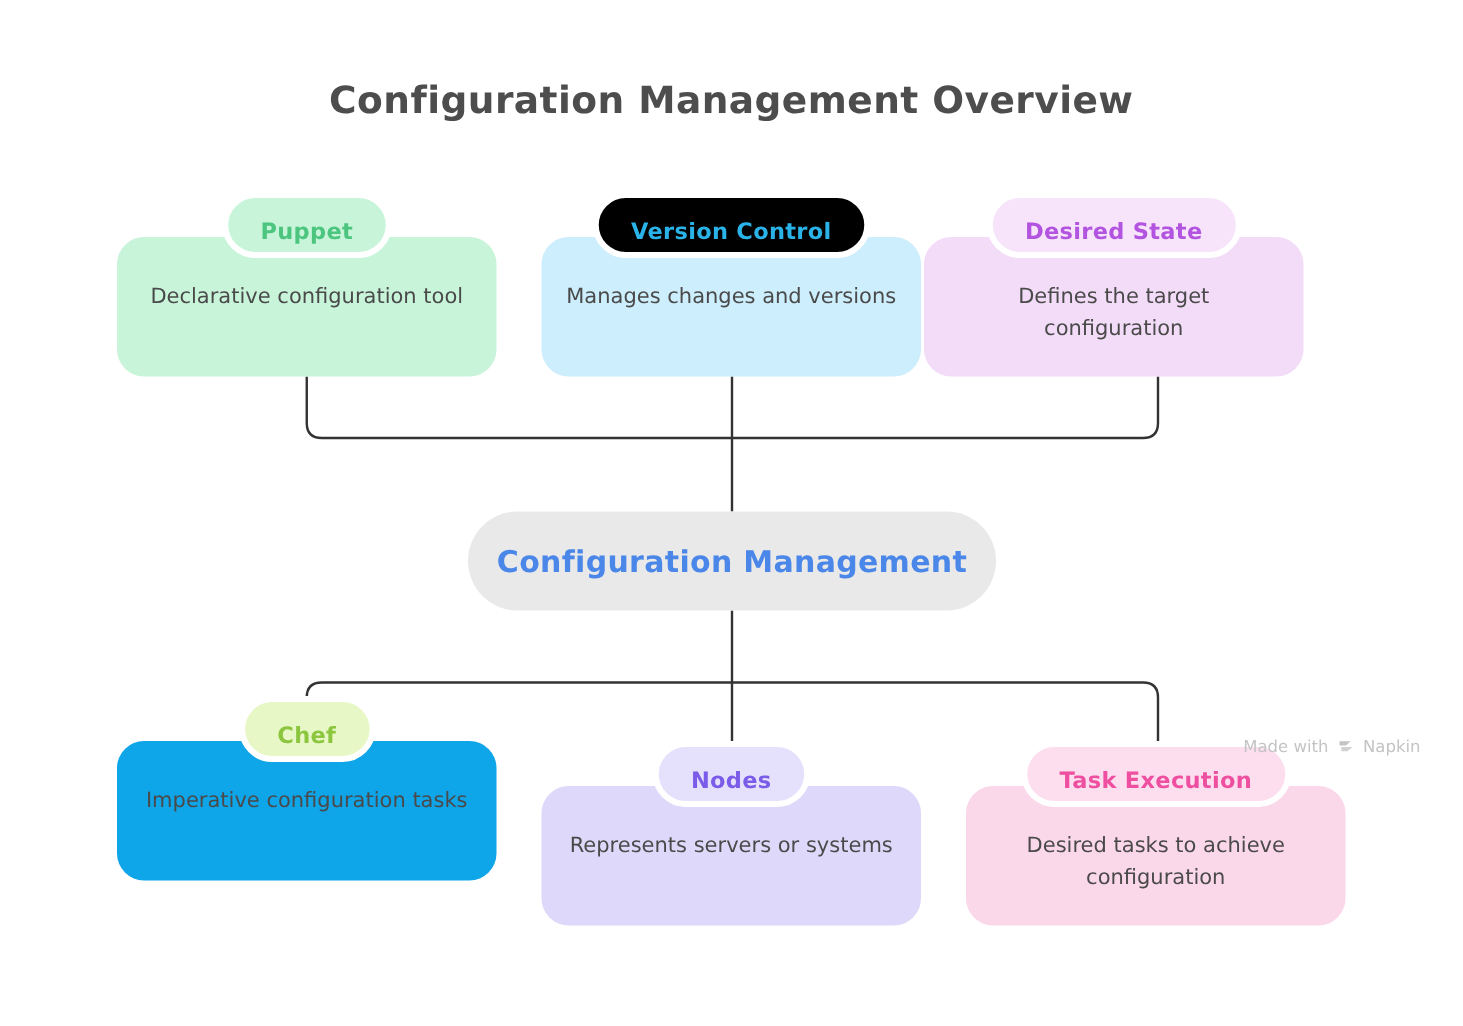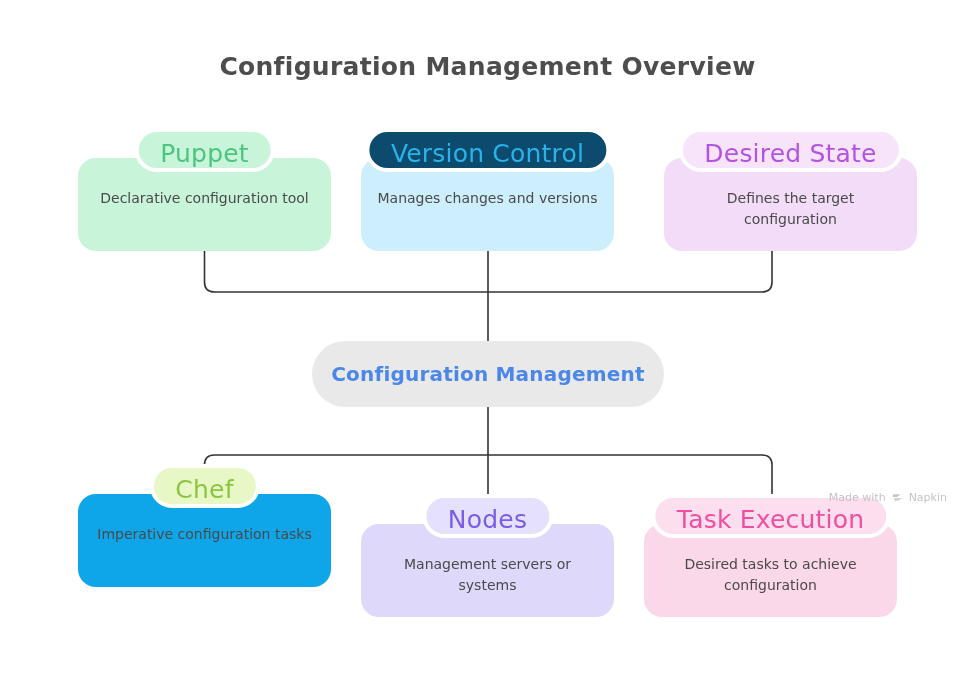--- a/index.html
+++ b/index.html
@@ -78,22 +78,22 @@
     position: absolute;
     top: -30px;
     left: 50%;
     transform: translateX(-50%);
     height: 44px;
     line-height: 44px;
     padding: 0 22px;
     border-radius: 22px;
     border: 4px solid #ffffff;
     box-sizing: border-box;
-    font-size: 25px;
-    font-weight: normal;
+    font-size: 15px;
+    font-weight: bold;
     white-space: nowrap;
     letter-spacing: 0.2px;
   }
 
   
   #center-node {
     position: absolute;
     left: 312px;
     top: 341px;
     width: 352px;
@@ -147,41 +147,41 @@
     <path d="M 204.5 515 L 204.5 465 Q 204.5 455 214.5 455 L 762 455 Q 772 455 772 465 L 772 515" stroke="#333333"></path>
     <line x1="488" y1="455" x2="488" y2="515" stroke="#333333"></line>
   </svg>
 
   <div class="card" style="left: 78px; top: 158px; background: rgb(200, 245, 218);">
     <div class="card-header" style="background: rgb(200, 245, 218); color: rgb(76, 197, 127);">Puppet</div>
     <div class="card-body">Declarative configuration tool</div>
   </div>
 
   <div class="card" style="left: 361px; top: 158px; background: rgb(205, 238, 252);">
-    <div class="card-header" style="background: #0c4a6e; color: rgb(42, 179, 232);">Version Control</div>
+    <div class="card-header" style="background: #000000; color: rgb(42, 179, 232);">Version Control</div>
     <div class="card-body">Manages changes and versions</div>
   </div>
 
-  <div class="card" style="left: 664px; top: 158px; background: rgb(243, 220, 248);">
+  <div class="card" style="left: 616px; top: 158px; background: rgb(243, 220, 248);">
     <div class="card-header" style="background: rgb(247, 228, 251); color: rgb(178, 84, 224);">Desired State</div>
     <div class="card-body">Defines the target configuration</div>
   </div>
 
   <div id="center-node">
     <span id="center-node-label">Configuration Management</span>
   </div>
 
   <div class="card" style="left: 78px; top: 494px; background: #0ea5e9;">
     <div class="card-header" style="background: rgb(232, 247, 198); color: rgb(140, 198, 63);">Chef</div>
     <div class="card-body">Imperative configuration tasks</div>
   </div>
 
   <div class="card" style="left: 361px; top: 524px; background: rgb(222, 217, 250); padding-left: 26px;">
     <div class="card-header" style="background: rgb(229, 225, 252); color: rgb(123, 92, 232);">Nodes</div>
-    <div class="card-body">Management servers or systems</div>
+    <div class="card-body">Represents servers or systems</div>
   </div>
 
   <div class="card" style="left: 644px; top: 524px; background: rgb(251, 215, 234);">
     <div class="card-header" style="background: rgb(252, 222, 238); color: rgb(239, 79, 160);">Task Execution</div>
     <div class="card-body">Desired tasks to achieve configuration</div>
   </div>
 
   <div id="watermark">
     <span>Made with</span>
     <span class="wm-logo">

